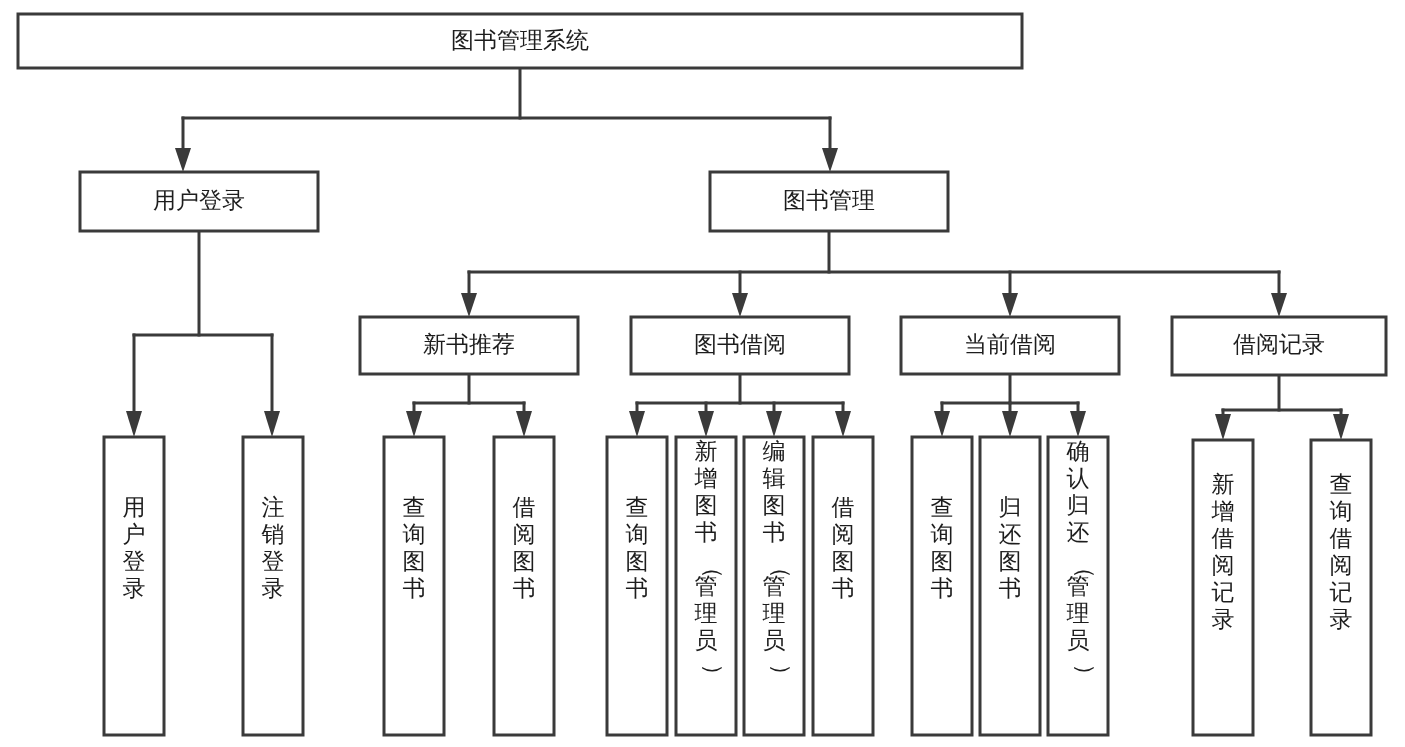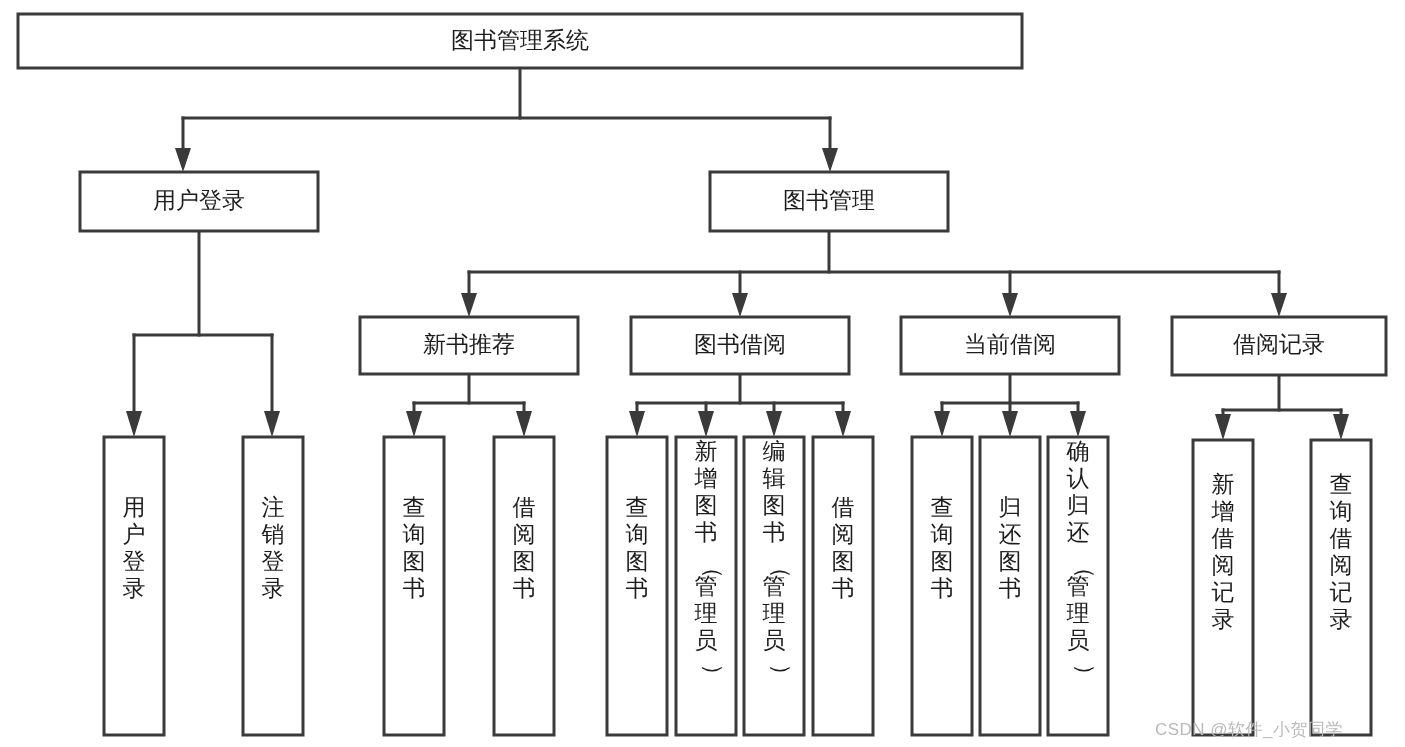--- a/index.html
+++ b/index.html
@@ -239,14 +239,13 @@
     <g>
       <rect class="node-box" x="1193" y="440" width="60" height="295"></rect>
       <text class="node-label-v" x="1223" y="492"><tspan x="1223" y="492">新</tspan><tspan x="1223" y="519">增</tspan><tspan x="1223" y="546">借</tspan><tspan x="1223" y="573">阅</tspan><tspan x="1223" y="600">记</tspan><tspan x="1223" y="627">录</tspan></text>
     </g>
     <g>
       <rect class="node-box" x="1311" y="440" width="60" height="295"></rect>
       <text class="node-label-v" x="1341" y="492"><tspan x="1341" y="492">查</tspan><tspan x="1341" y="519">询</tspan><tspan x="1341" y="546">借</tspan><tspan x="1341" y="573">阅</tspan><tspan x="1341" y="600">记</tspan><tspan x="1341" y="627">录</tspan></text>
     </g>
   </svg>
 
-  <div class="watermark">CSDN @软件_小贺同学</div>
 </div>
 
 </body></html>

